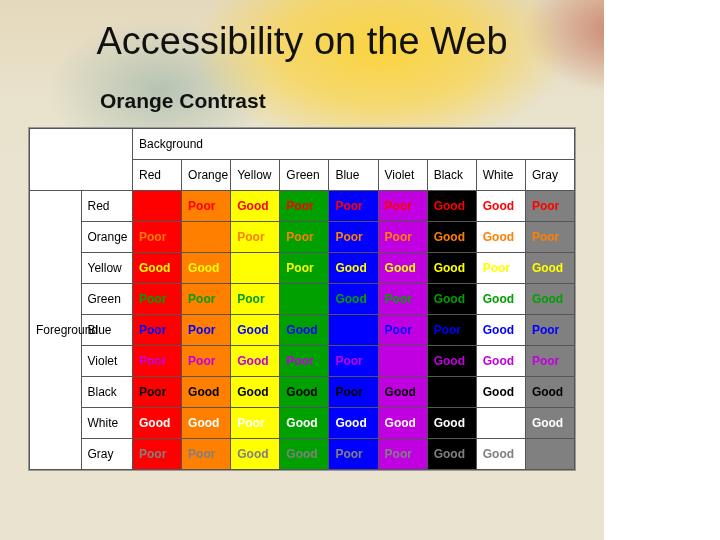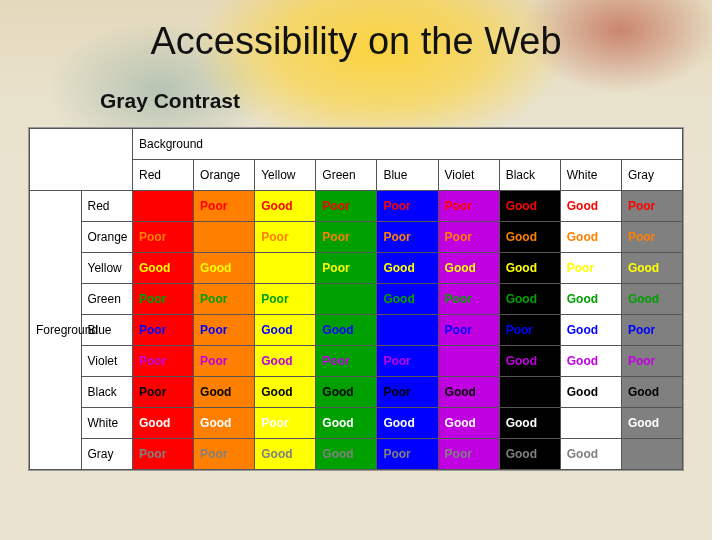--- a/index.html
+++ b/index.html
@@ -1,17 +1,17 @@
 <!DOCTYPE html>
 <html><head>
 <meta charset="utf-8">
 <style>
   html,body{margin:0;padding:0;width:720px;height:540px;font-family:Arial,Helvetica,sans-serif}
   .slide{
-    width:712px;height:540px;position:relative;
+    width:604px;height:540px;position:relative;
     background:
       radial-gradient(ellipse 260px 140px at 380px 50px, rgba(255,210,40,0.85) 0%, rgba(255,210,40,0.55) 40%, rgba(255,210,40,0) 72%),
       radial-gradient(ellipse 160px 100px at 160px 90px, rgba(120,160,150,0.45) 0%, rgba(120,160,150,0) 70%),
       radial-gradient(ellipse 140px 90px at 620px 30px, rgba(180,60,40,0.55) 0%, rgba(180,60,40,0) 70%),
       linear-gradient(180deg, rgba(225,210,175,0.6) 0%, rgba(232,222,195,0.3) 18%, rgba(232,222,195,0.0) 30%),
       #e9e3cf;
     box-sizing:border-box;
     padding:14px 0 0 0;
   }
   .title{
@@ -30,21 +30,21 @@
   .row-head{font-weight:400}
   .col-fg{width:90px}
   .col-color{width:58px}
   .cell{font-weight:700}
 </style>
 </head>
 <body>
 
 <div class="slide">
   <h1 class="title">Accessibility on the Web</h1>
-  <div class="subtitle">Gray Contrast</div>
+  <div class="subtitle">Orange Contrast</div>
 
   <div class="table-wrap">
     <table>
       <thead>
         <tr>
           <th class="corner col-fg" colspan="2" rowspan="2"></th>
           <th colspan="9">Background</th>
         </tr>
         <tr id="bg-head-row">
             <th>Red</th>

